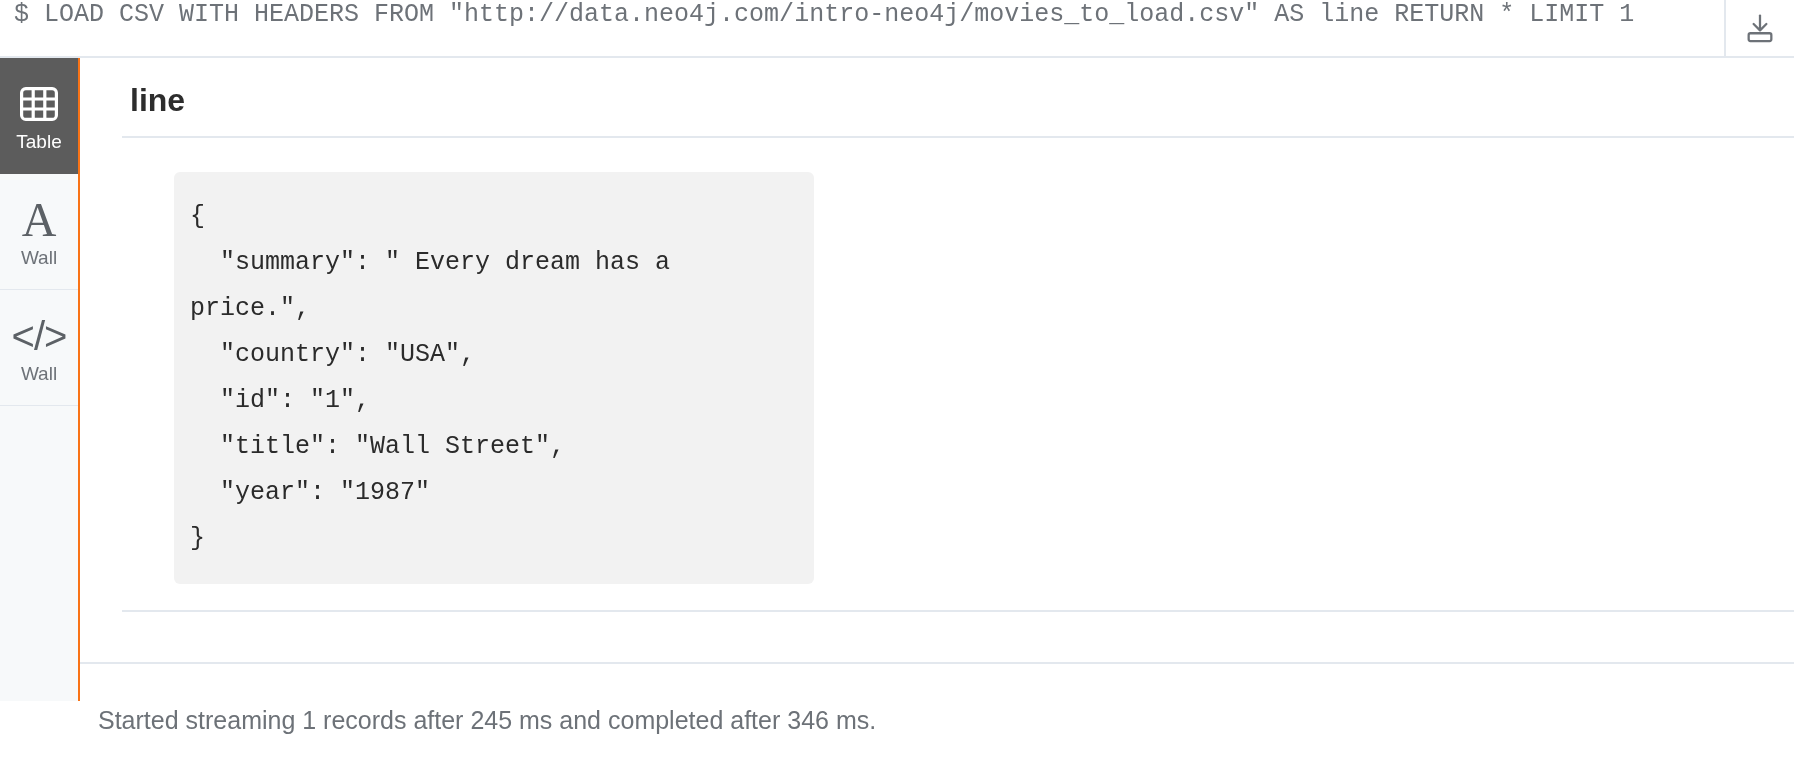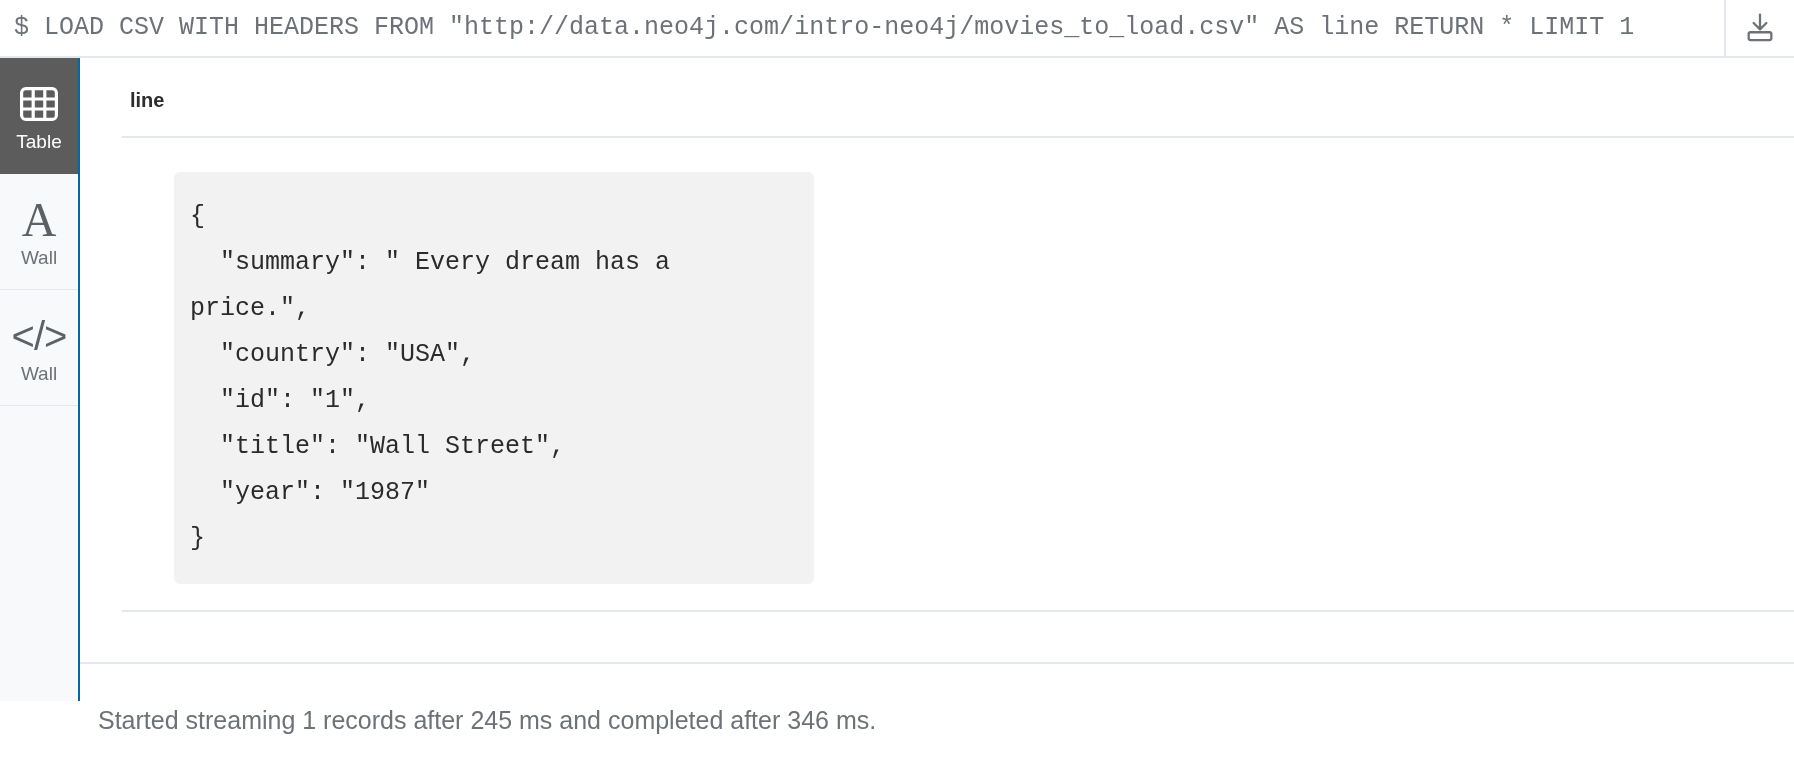--- a/index.html
+++ b/index.html
@@ -29,21 +29,21 @@
   .query-bar {
     position: absolute;
     left: 0;
     top: 0;
     width: 1794px;
     height: 58px;
     background: #ffffff;
     border-bottom: 2px solid #e3e8ee;
     box-sizing: border-box;
     display: flex;
-    align-items: center;
+    align-items: flex-start;
   }
   .query-text {
     flex: 1 1 auto;
     padding-left: 14px;
     padding-right: 10px;
     font-family: "Liberation Mono", "DejaVu Sans Mono", monospace;
     font-size: 25px;
     line-height: 30px;
     letter-spacing: 0px;
     color: #6d7278;
@@ -78,21 +78,21 @@
     height: 718px;
     display: flex;
   }
 
   
   .sidebar {
     flex: 0 0 auto;
     width: 80px;
     height: 643px;
     background: #f7f9fa;
-    border-right: 2px solid #0369a1;
+    border-right: 2px solid #f97316;
     box-sizing: border-box;
   }
   .side-item {
     position: relative;
     width: 78px;
     height: 116px;
     box-sizing: border-box;
     border-bottom: 1px solid #e3e8ee;
     display: flex;
     flex-direction: column;
@@ -148,21 +148,21 @@
     position: absolute;
     left: 0;
     top: 0;
     right: 0;
     height: 70px;
   }
   .record-key {
     position: absolute;
     left: 50px;
     top: 28px;
-    font-size: 20px;
+    font-size: 32px;
     line-height: 28px;
     font-weight: bold;
     color: #2d2d2d;
   }
   .rule {
     position: absolute;
     left: 42px;
     right: 0;
     height: 2px;
     background: #e3e8ee;

